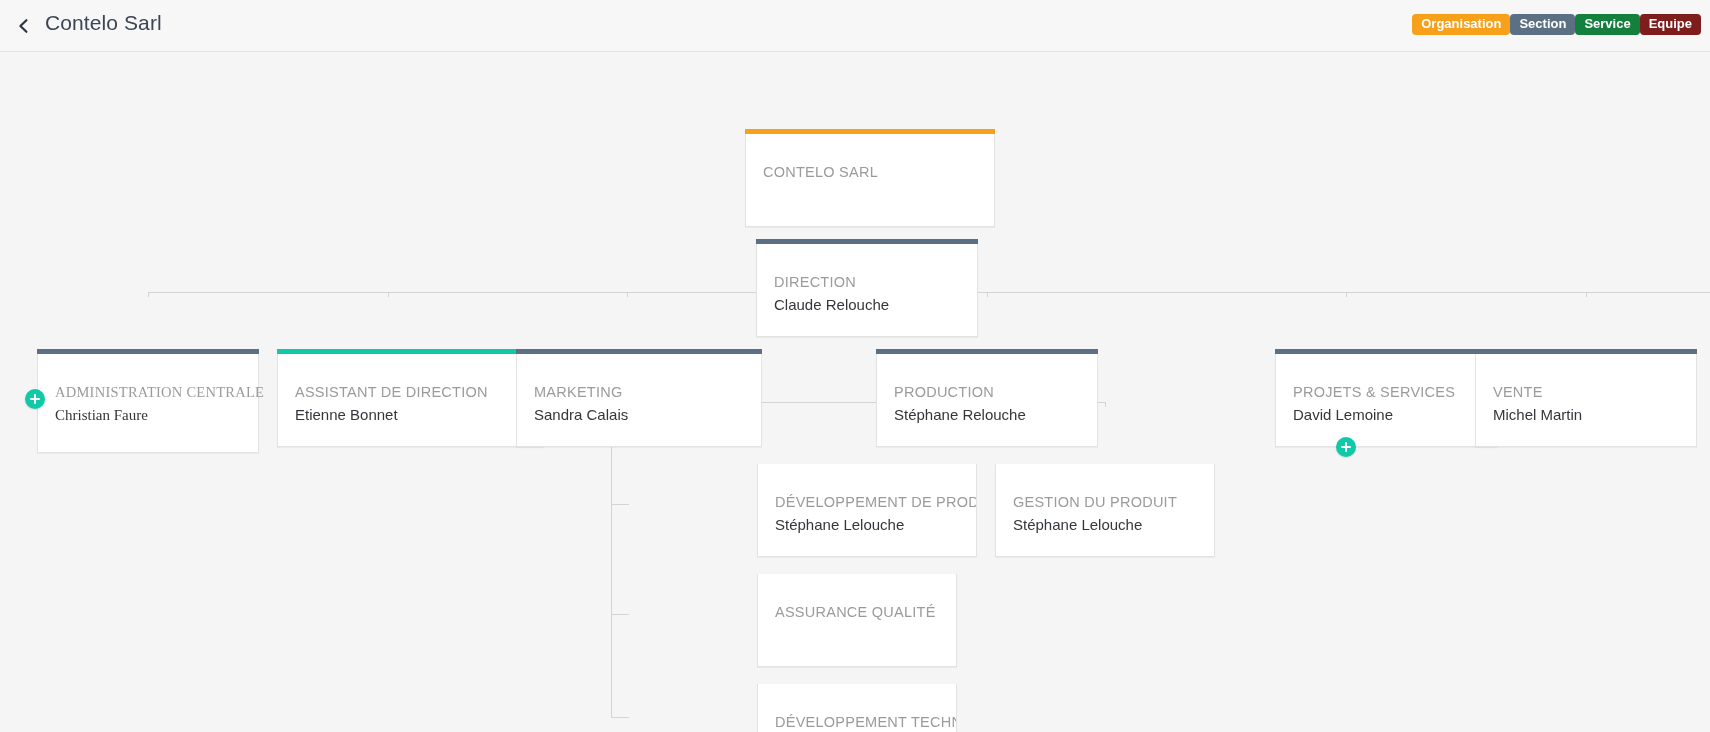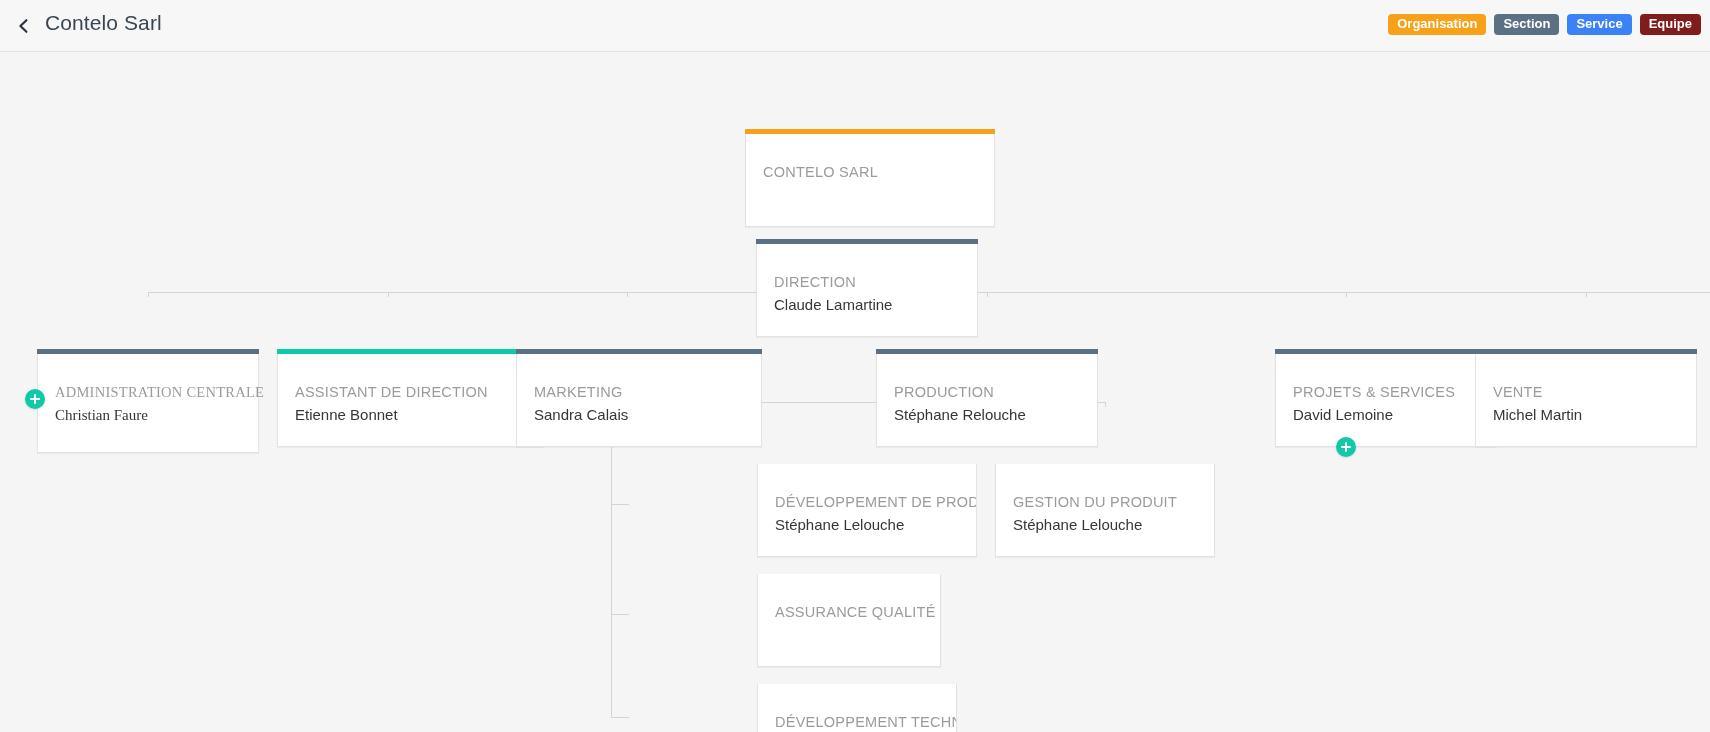--- a/index.html
+++ b/index.html
@@ -24,21 +24,21 @@
     cursor:pointer;background:transparent;border:0;padding:0;
   }
   .back-btn svg{display:block;}
   .page-title{
     position:absolute;left:45px;top:11px;
     font-size:21px;color:#3a4654;font-weight:400;
     letter-spacing:.1px;white-space:nowrap;
   }
   .badges{
     position:absolute;right:9px;top:14px;
-    display:flex;gap:8px;align-items:center;
+    display:flex;align-items:center;
   }
   .badge{
     display:inline-block;
     padding:3px 9px 4px;
     border-radius:4px;
     font-size:13px;font-weight:bold;color:#ffffff;
     line-height:14px;white-space:nowrap;
     cursor:pointer;
   }
 
@@ -103,21 +103,21 @@
     <svg width="16" height="16" viewBox="0 0 16 16" aria-hidden="true">
       <path d="M10.4 2.2 L4.4 8 L10.4 13.8" fill="none" stroke="#2c3540" stroke-width="2.2" stroke-linecap="round" stroke-linejoin="round"></path>
     </svg>
   </button>
 
   <div class="page-title">Contelo Sarl</div>
 
   <div class="badges">
     <span class="badge" style="background:#f7a11a">Organisation</span>
     <span class="badge" style="background:#5b7083">Section</span>
-    <span class="badge" style="background:#3b82f6">Service</span>
+    <span class="badge" style="background:#15803d">Service</span>
     <span class="badge" style="background:#7f1d1d">Equipe</span>
   </div>
 
 </div>
 
 <div class="canvas">
 
   <div class="ln ln-v" style="left:869px;top:118px;height:17px;"></div>
 
   <div class="ln ln-v" style="left:867px;top:228px;height:12px;"></div>
@@ -140,21 +140,21 @@
   <div class="ln ln-v" style="left:629px;top:350px;height:5px;"></div>
 
   <div class="node" style="left:745px;top:82px;width:250px;height:93px;">
     <div class="topbar" style="background:#f7a11a;"></div>
     <div class="ntitle">CONTELO SARL</div>
   </div>
 
   <div class="node" style="left:756px;top:192px;width:222px;height:93px;">
     <div class="topbar" style="background:#5b7083;"></div>
     <div class="ntitle">DIRECTION</div>
-    <div class="nname">Claude Lamartine</div>
+    <div class="nname">Claude Relouche</div>
   </div>
 
   <div class="node" style="left:37px;top:302px;width:222px;height:99px;font-family:Liberation Serif, serif;">
     <div class="topbar" style="background:#5b7083;"></div>
     <div class="ntitle">ADMINISTRATION CENTRALE</div>
     <div class="nname">Christian Faure</div>
   </div>
   <div class="plus" style="left:25px;top:337px;"></div>
 
   <div class="node" style="left:277px;top:302px;width:267px;height:93px;">
@@ -193,21 +193,21 @@
     <div class="ntitle">DÉVELOPPEMENT DE PRODUIT</div>
     <div class="nname">Stéphane Lelouche</div>
   </div>
 
   <div class="node" style="left:995px;top:412px;width:220px;height:93px;overflow:hidden;">
 
     <div class="ntitle">GESTION DU PRODUIT</div>
     <div class="nname">Stéphane Lelouche</div>
   </div>
 
-  <div class="node noname" style="left:757px;top:522px;width:184px;height:93px;overflow:hidden;padding-left:17px;">
+  <div class="node noname" style="left:757px;top:522px;width:200px;height:93px;overflow:hidden;padding-left:17px;">
 
     <div class="ntitle">ASSURANCE QUALITÉ</div>
   </div>
 
   <div class="node noname" style="left:757px;top:632px;width:200px;height:93px;overflow:hidden;">
 
     <div class="ntitle">DÉVELOPPEMENT TECHNIQUE</div>
   </div>
 
 </div>

